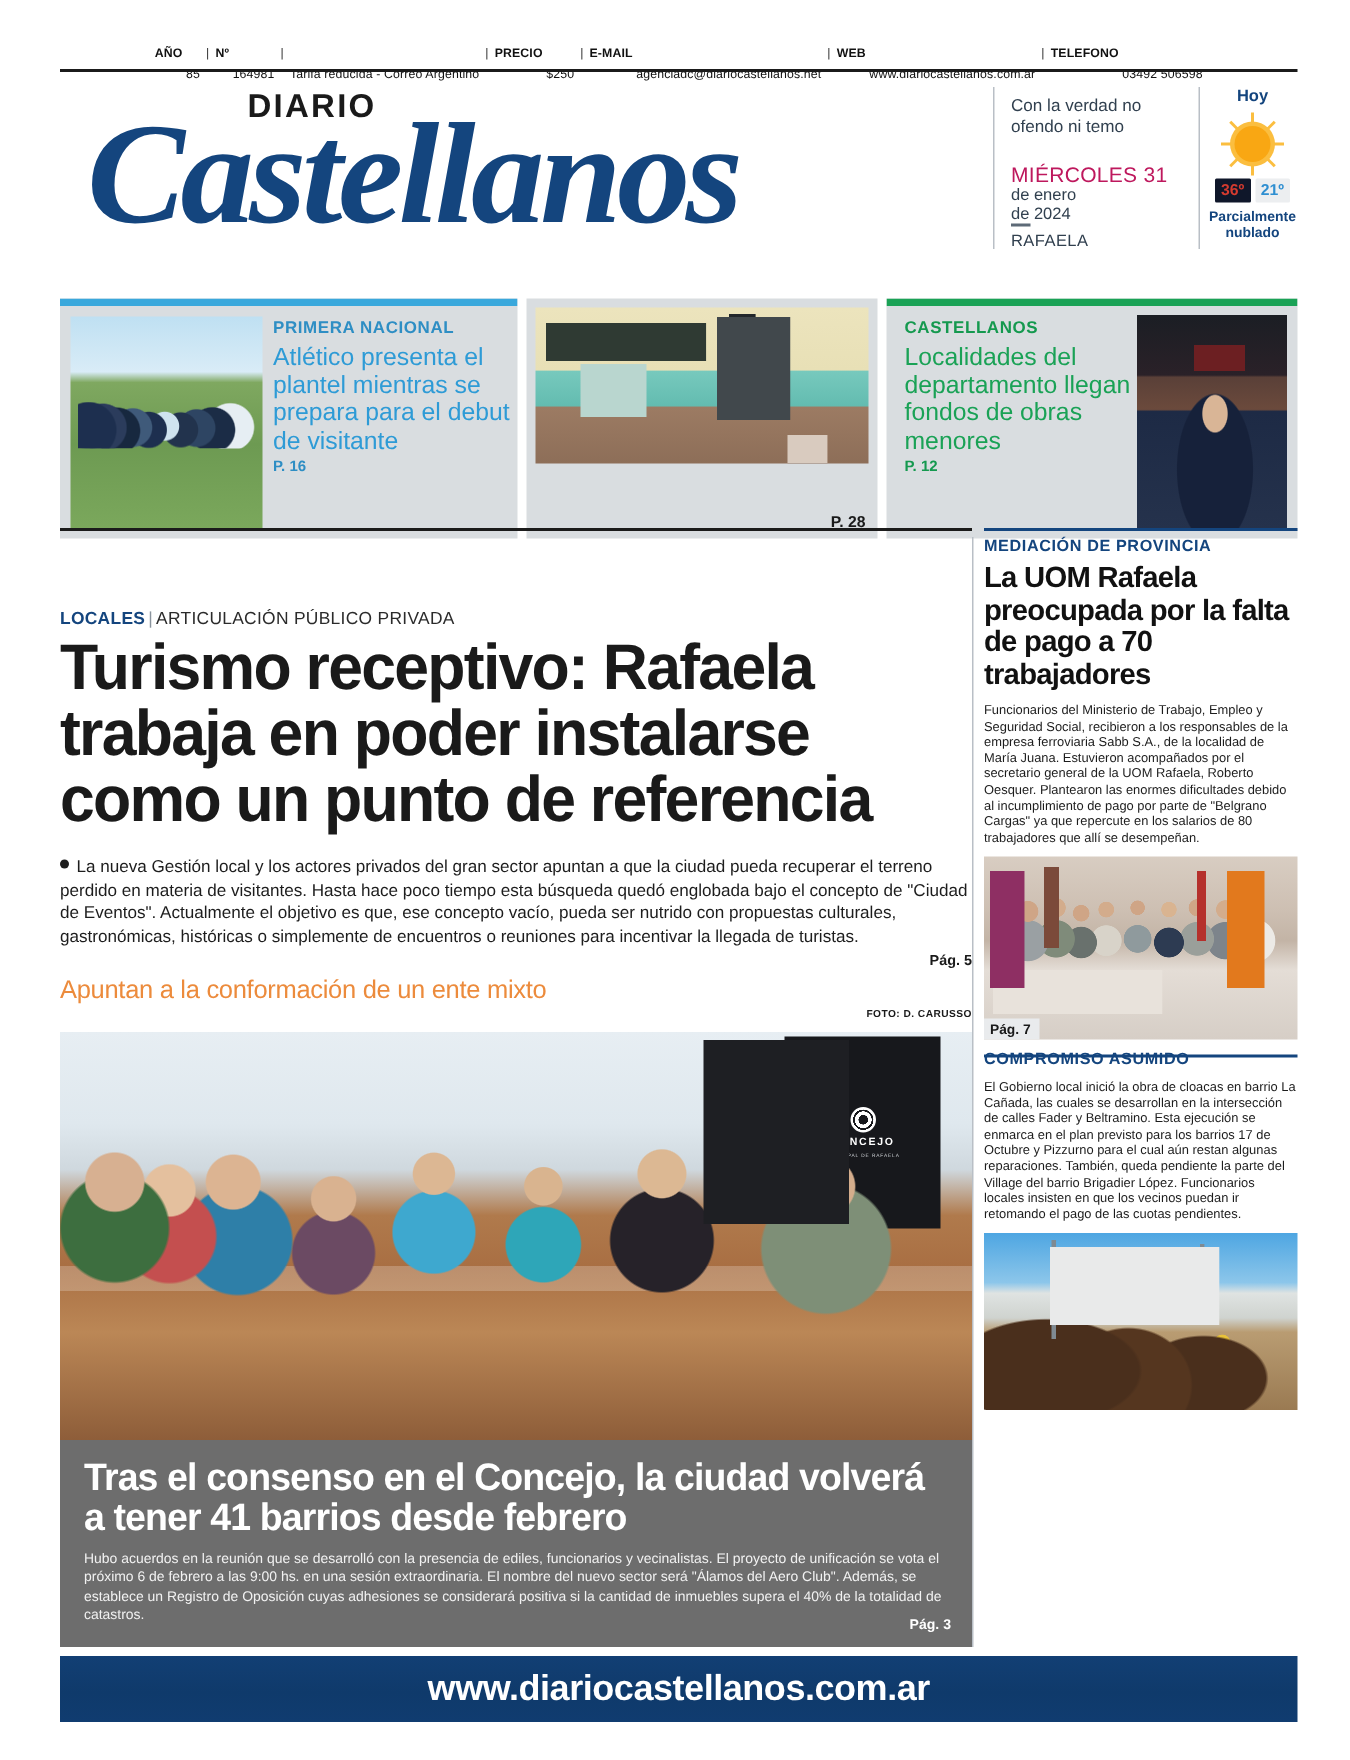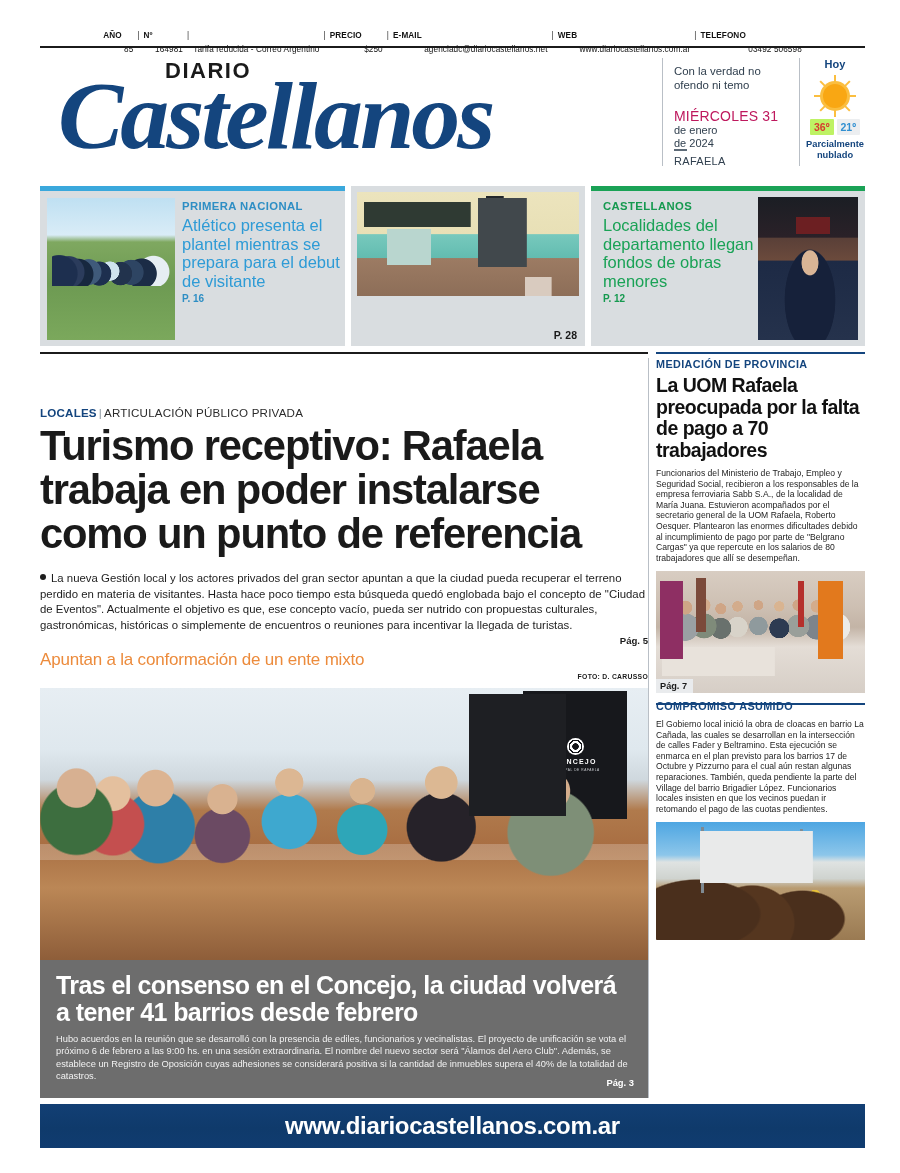--- a/index.html
+++ b/index.html
@@ -75,26 +75,26 @@
     box-shadow:0 0 0 3px #fbbe3f;
   }
   .wx-sun .ray {
     position:absolute; left:20px; top:0px; width:2px; height:42px;
     background:linear-gradient(#fbbe3f 0 8px, transparent 8px 34px, #fbbe3f 34px 42px);
   }
   .wx-temps { display:flex; justify-content:center; gap:3px; margin-top:2px; }
   .wx-temps span {
     font-size:10.5px; font-weight:700; padding:2px 4px; border-radius:1px;
   }
-  .t-max { color:#d63b2f; background:#bef264; }
+  .t-max { color:#d63b2f; background:#0f172a; }
   .t-min { color:#2f8fd1; background:#eceef0; }
   .wx-desc { font-size:9.3px; font-weight:700; color:#14457e; line-height:11px; margin-top:4px; }
 
   
-  .teasers { position:absolute; left:40px; top:186px; width:825px; height:184px; }
+  .teasers { position:absolute; left:40px; top:199px; width:825px; height:184px; }
   .teaser { position:absolute; top:0; height:160px; background:#d9dde0; overflow:hidden; }
   .teaser .topbar { position:absolute; left:0; top:0; width:100%; height:5px; }
 
   #teaser-a { left:0; width:305px; }
   #teaser-a .topbar { background:#3aa8dc; }
   #teaser-a .ph { position:absolute; left:7px; top:12px; width:128px; height:142px; }
   #teaser-a .txt { position:absolute; left:142px; top:14px; width:158px; }
   .kicker-a { font-size:11.3px; font-weight:700; color:#2e8ec4; letter-spacing:.4px; }
   .head-a {
     font-size:16.5px; line-height:18.5px; color:#2e9bd6; margin-top:4px;

